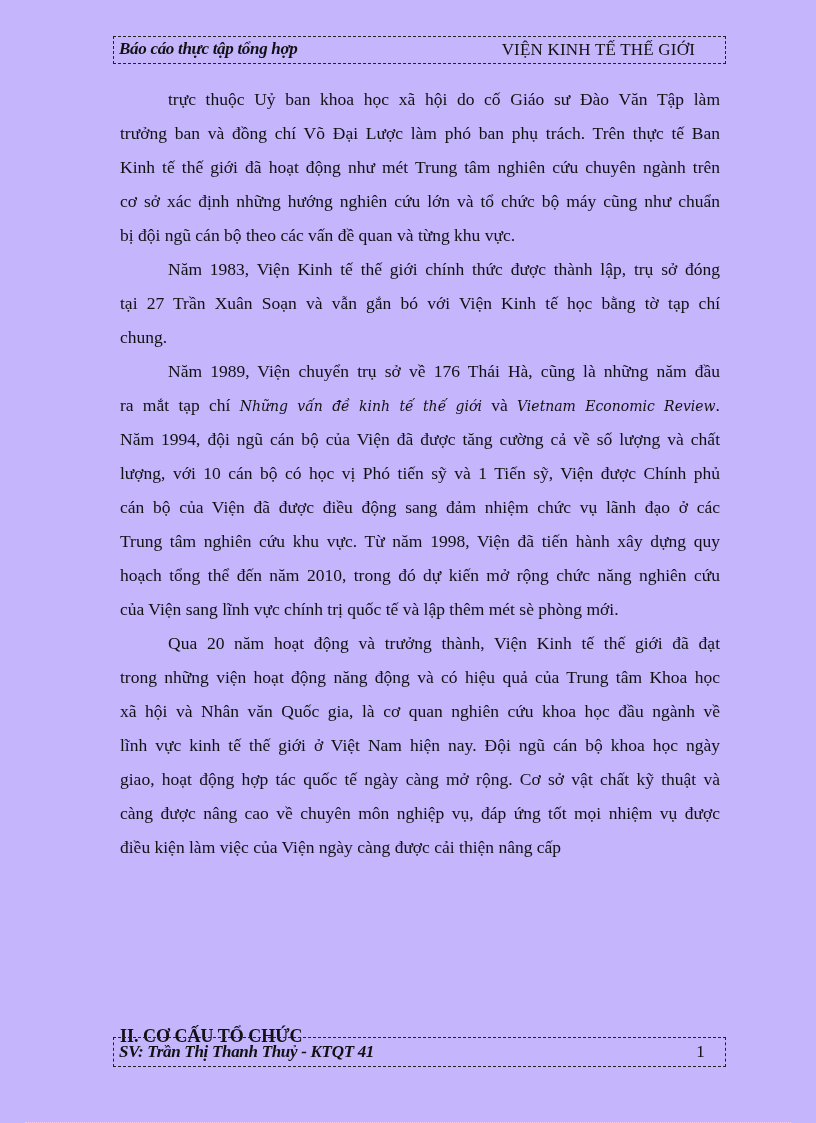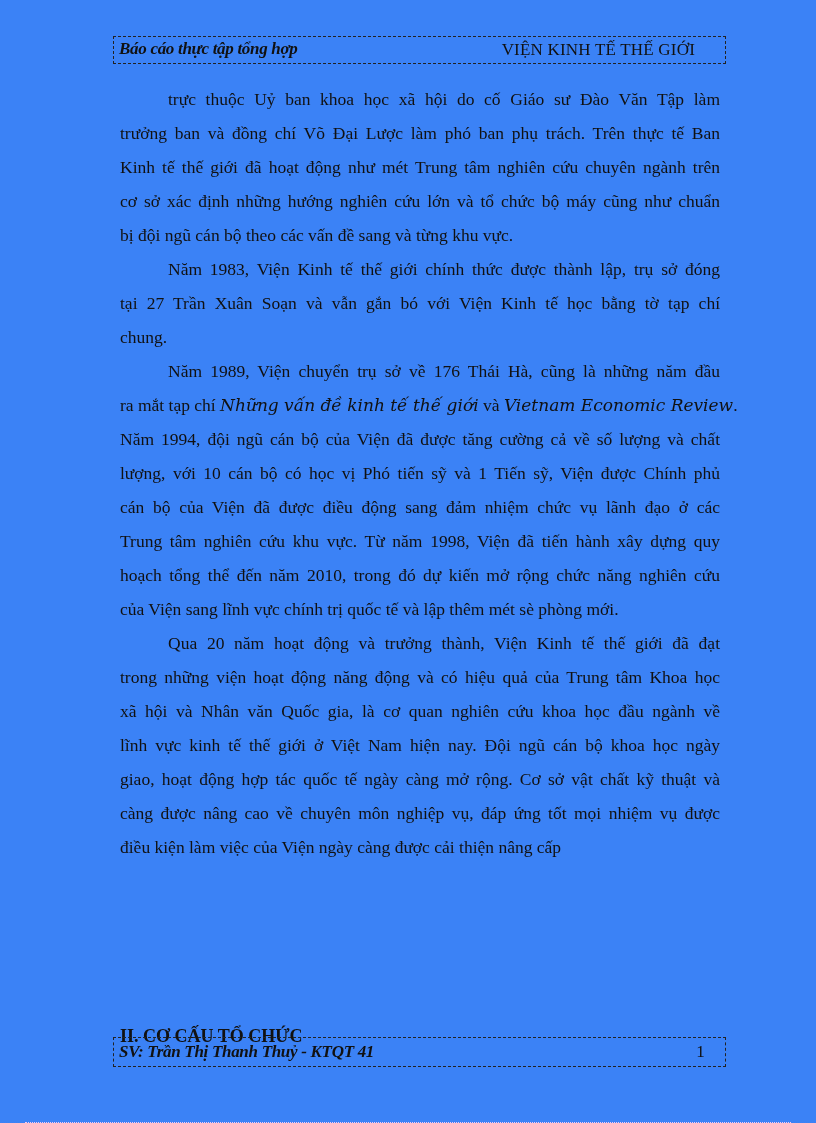--- a/index.html
+++ b/index.html
@@ -1,17 +1,17 @@
 <!DOCTYPE html>
 <html><head>
   <meta charset="utf-8">
   <style>
     html, body { margin: 0; padding: 0; background: #ffffff; }
     body { width: 816px; height: 1123px; position: relative; overflow: hidden; }
-    .page { position: absolute; left: 0; top: 0; width: 816px; height: 1123px; background: #3b82f6; }
+    .page { position: absolute; left: 0; top: 0; width: 816px; height: 1123px; background: #c4b5fd; }
     .hf-box {
       position: absolute; left: 113px; width: 613px;
       border: 1px dashed #222; box-sizing: border-box;
       font-family: "Liberation Serif", serif; color: #111;
     }
     .header-box { top: 36px; height: 28px; }
     .footer-box { top: 1037px; height: 30px; }
     .hf-left {
       position: absolute; left: 5px; top: 2px;
       font-size: 17px; font-weight: bold; font-style: italic; letter-spacing: -0.3px;
@@ -27,21 +27,21 @@
       font-family: "Liberation Serif", serif; font-size: 17.5px; color: #111;
     }
     .line {
       display: block; height: 34px; line-height: 30px;
       text-align: justify; text-align-last: justify; white-space: nowrap;
     }
     .line.indent { padding-left: 48px; }
     .line.last { text-align-last: left; }
     .line span.inner { display: inline-block; width: 100%; text-align: justify; text-align-last: justify; }
     .line.last span.inner { text-align-last: left; }
-    .ital { font-family: "DejaVu Serif", serif; font-style: italic; font-size: 17px; }
+    .ital { font-family: "DejaVu Serif", serif; font-style: italic; font-size: 14px; }
     .section-heading {
       position: absolute; left: 120px; top: 1010px;
       font-family: "Liberation Serif", serif; font-weight: bold; font-size: 18px; color: #111; margin-top: 16px;
     }
     .bottom-dots {
       position: absolute; left: 25px; right: 25px; top: 1122px; height: 0;
       border-top: 1px dotted #f3c9ef;
     }
   </style>
 </head>
@@ -54,21 +54,21 @@
     <span class="hf-right">VIỆN KINH TẾ THẾ GIỚI</span>
   </div>
 
   <div class="body-text">
 
     <div>
       <span class="line indent"><span class="inner">trực thuộc Uỷ ban khoa học xã hội do cố Giáo sư Đào Văn Tập làm</span></span>
       <span class="line"><span class="inner">trưởng ban và đồng chí Võ Đại Lược làm phó ban phụ trách. Trên thực tế Ban</span></span>
       <span class="line"><span class="inner">Kinh tế thế giới đã hoạt động như mét Trung tâm nghiên cứu chuyên ngành trên</span></span>
       <span class="line"><span class="inner">cơ sở xác định những hướng nghiên cứu lớn và tổ chức bộ máy cũng như chuẩn</span></span>
-      <span class="line last"><span class="inner">bị đội ngũ cán bộ theo các vấn đề sang và từng khu vực.</span></span>
+      <span class="line last"><span class="inner">bị đội ngũ cán bộ theo các vấn đề quan và từng khu vực.</span></span>
     </div>
 
     <div>
       <span class="line indent"><span class="inner">Năm 1983, Viện Kinh tế thế giới chính thức được thành lập, trụ sở đóng</span></span>
       <span class="line"><span class="inner">tại 27 Trần Xuân Soạn và vẫn gắn bó với Viện Kinh tế học bằng tờ tạp chí</span></span>
       <span class="line last"><span class="inner">chung.</span></span>
     </div>
 
     <div>
       <span class="line indent"><span class="inner">Năm 1989, Viện chuyển trụ sở về 176 Thái Hà, cũng là những năm đầu</span></span>

